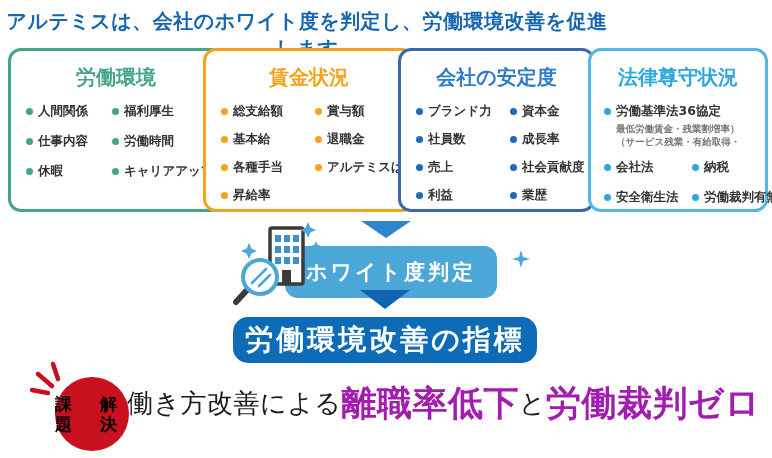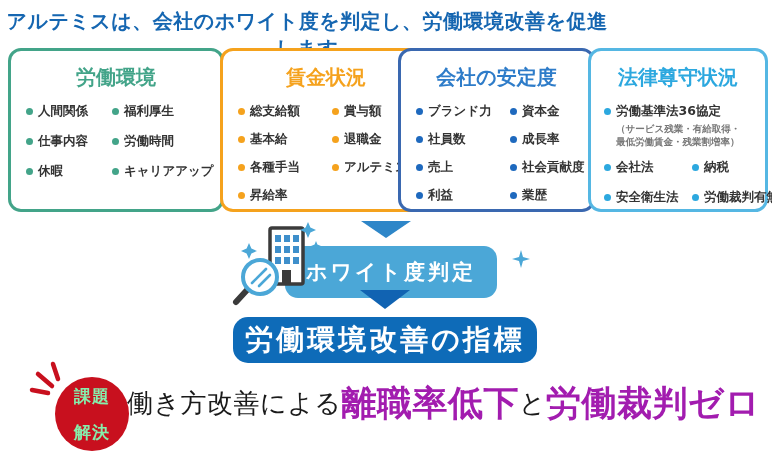--- a/index.html
+++ b/index.html
@@ -9,21 +9,21 @@
   }
   
   .main-title{
     position:absolute;top:8px;left:0;width:614px;text-align:center;
     font-size:20px;font-weight:bold;color:#1566B1;letter-spacing:0.5px;
   }
   
   .box{position:absolute;top:48px;height:164px;background:#fff;border-radius:13px;
        border:3px solid;box-sizing:border-box;}
   .box-1{left:8px;width:216px;border-color:#43A489;}
-  .box-2{left:220px;width:212px;border-color:#F5A21D;}
+  .box-2{left:203px;width:212px;border-color:#F5A21D;}
   .box-3{left:398px;width:197px;border-color:#3A68B0;}
   .box-4{left:588px;width:180px;border-color:#55B7E3;}
   .box-title{text-align:center;font-size:20px;font-weight:bold;margin:13px 0 12px;}
   .box-1 .box-title{color:#43A489;}
   .box-2 .box-title{color:#F5A21D;}
   .box-3 .box-title{color:#2E7CC9;}
   .box-4 .box-title{color:#2CA8DF;}
   .items{display:grid;padding:0 4px 0 15px;}
   .box-1 .items{grid-template-columns:86px 1fr;row-gap:13px;}
   .box-2 .items{grid-template-columns:94px 1fr;row-gap:11px;}
@@ -44,22 +44,22 @@
   .banner{position:absolute;display:flex;align-items:center;justify-content:center;
           color:#fff;font-weight:bold;letter-spacing:3px;}
   .banner-judge{left:285px;top:246px;width:212px;height:52px;border-radius:13px;
                 background:#4BA7D7;font-size:21px;}
   .banner-indicator{left:233px;top:317px;width:304px;height:46px;border-radius:15px;
                     background:#0E6BB8;font-size:28px;}
   .judge-icon{position:absolute;left:231px;top:221px;z-index:2;}
   .banner-sparkle{position:absolute;left:512px;top:250px;z-index:2;}
   
   .badge{position:absolute;left:55px;top:377px;width:74px;height:74px;border-radius:50%;
-         background:#C8101E;display:flex;flex-direction:column;align-items:center;justify-content:center;
-         color:#86efac;font-size:17px;font-weight:bold;line-height:1.2;letter-spacing:1px;gap:16px;}
+         background:#C8101E;display:flex;flex-direction:row;align-items:center;justify-content:center;
+         color:#000000;font-size:17px;font-weight:bold;line-height:1.2;letter-spacing:1px;gap:16px;}
   .badge-sparks{position:absolute;left:28px;top:357px;}
   .conclusion{position:absolute;left:127px;top:377px;height:52px;display:flex;align-items:center;white-space:nowrap;}
   .c-plain{font-size:26px;font-weight:normal;color:#1a1a1a;letter-spacing:0.5px;}
   .c-strong{font-size:35px;font-weight:bold;color:#a21caf;letter-spacing:0.5px;}
 </style>
 </head>
 <body>
 
 <div id="stage">
 
@@ -168,22 +168,22 @@
   </div>
 
   <div class="box box-4">
     <div class="box-title">法律尊守状況</div>
     <div class="legal">
       <div class="item">
           <span class="dot"></span>
           <span>労働基準法36協定</span>
         </div>
       <div class="note">
+        <div>最低労働賃金・残業割増率）</div>
         <div>（サービス残業・有給取得・</div>
-        <div>最低労働賃金・残業割増率）</div>
       </div>
       <div class="items">
         <div class="item">
             <span class="dot"></span>
             <span>会社法</span>
           </div>
         <div class="item">
             <span class="dot"></span>
             <span>納税</span>
           </div>

